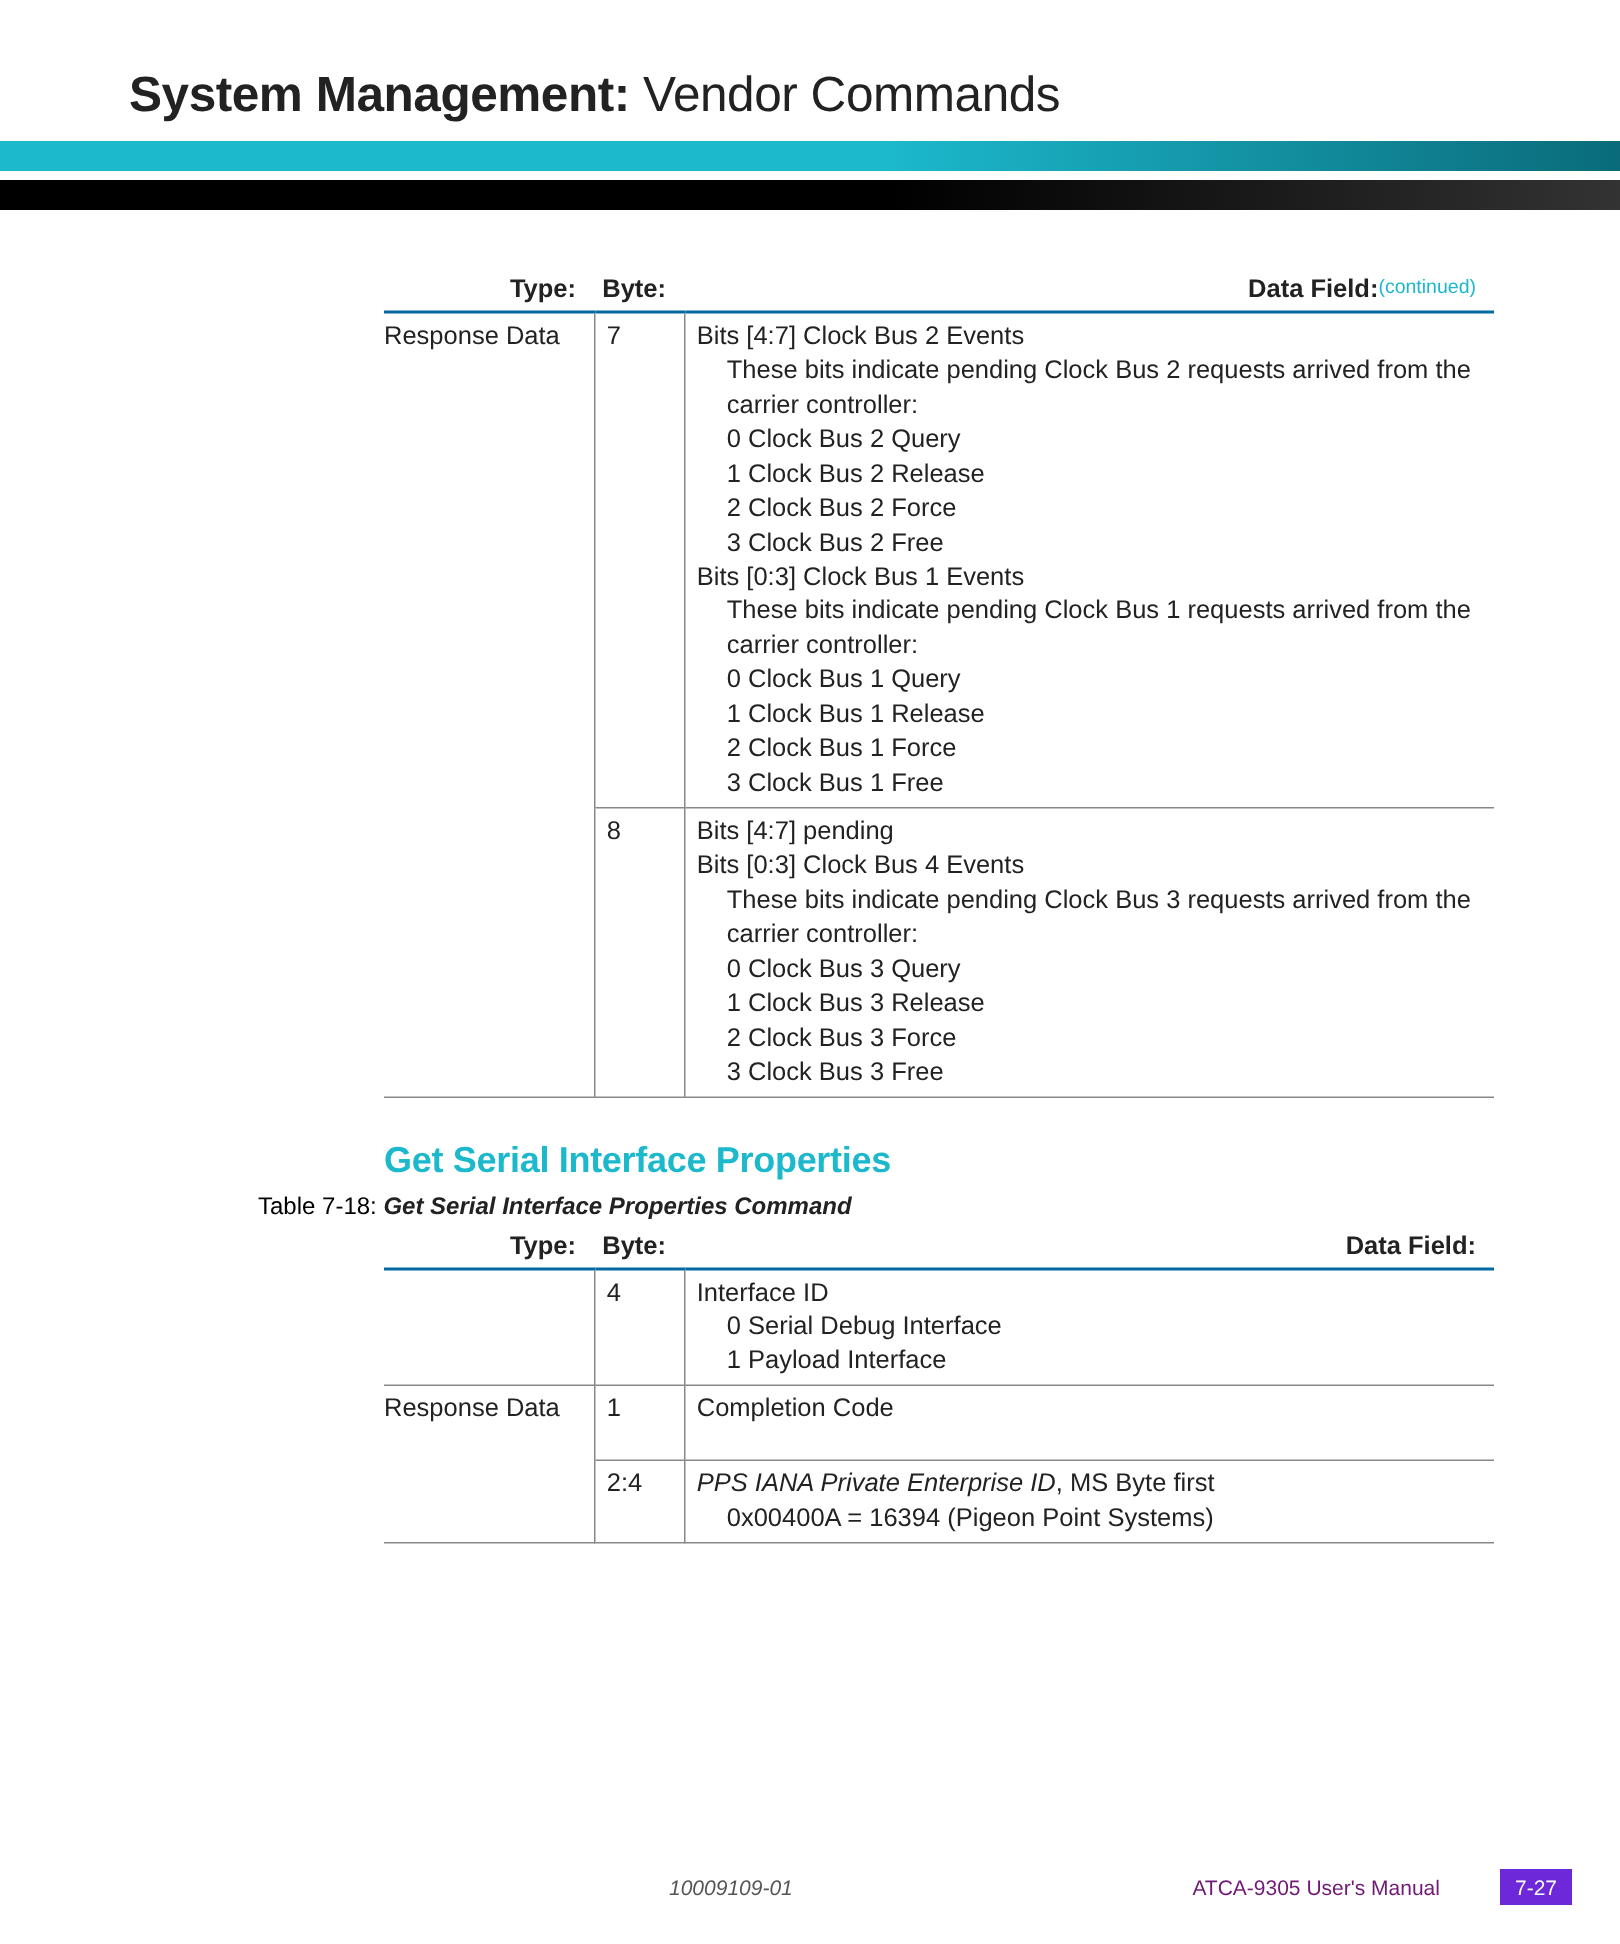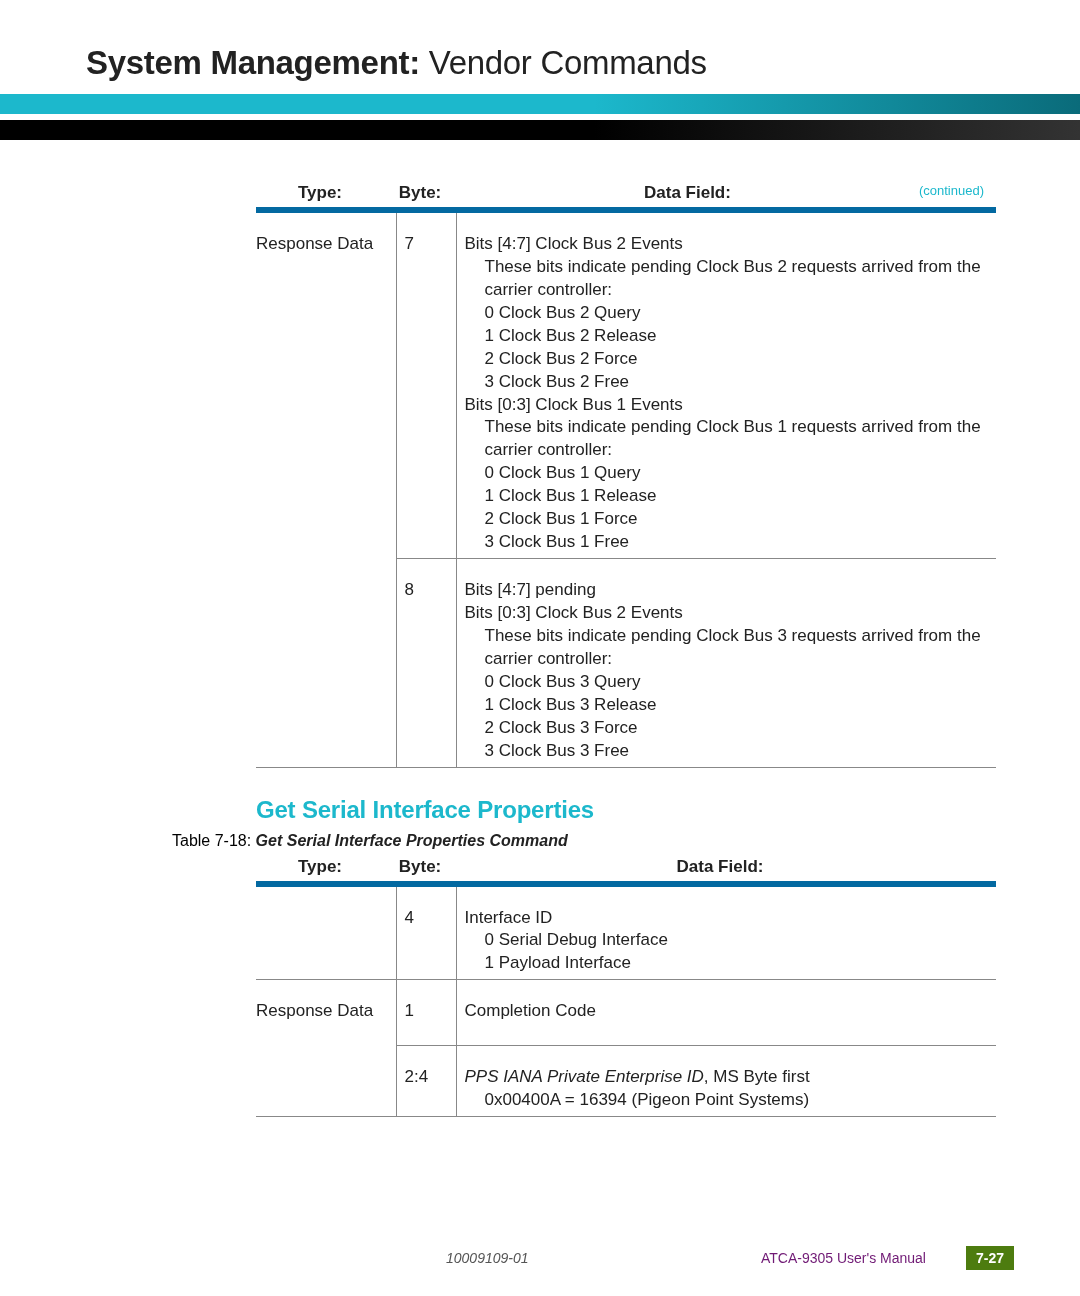--- a/index.html
+++ b/index.html
@@ -33,29 +33,29 @@
     padding: 40px 86px 0 86px;
   }
   table.tbl {
     border-collapse: collapse;
     width: 740px;
     margin-left: 170px;
     font-size: 17px;
     line-height: 1.35;
   }
   table.tbl th {
-    text-align: center;
+    text-align: right;
     font-weight: 700;
-    border-bottom: 6px solid #0369a1;
+    border-bottom: 2px solid #0369a1;
     padding: 2px 12px 2px 0;
     vertical-align: bottom;
   }
   table.tbl td {
     border-bottom: 1px solid #888;
-    padding: 20px 12px 4px 0;
+    padding: 4px 12px 4px 0;
     vertical-align: top;
   }
   table.tbl td.type { width: 140px; border-right: 1px solid #888; }
   table.tbl td.byte { width: 60px; border-right: 1px solid #888; padding-left: 8px; }
   table.tbl td.data { padding-left: 8px; }
   table.tbl th.type { width: 140px; }
   table.tbl th.byte { width: 60px; margin-left: 28px; }
   table.tbl tr.noborder td.type { border-bottom: none; }
   .continued {
     color: #1cb8cc;
@@ -80,34 +80,34 @@
     margin: 8px 0 4px 86px;
     font-size: 16px;
   }
   .tablecaption .num { color: #000000; }
   .tablecaption .txt { font-style: italic; font-weight: bold; }
   .footer {
     position: absolute;
     bottom: 26px;
     left: 0;
     width: 1080px;
-    padding: 0 66px 0 86px;
+    padding: 0 32px 0 86px;
     display: flex;
     align-items: center;
     justify-content: flex-end;
     font-size: 14px;
     gap: 40px;
   }
   .footer .docnum { font-style: italic; color: #555; margin-right: auto; margin-left: 360px;}
   .footer .manual { color: #701a75; }
   .footer .pagenum {
-    background: #4d7c0f;
+    background: #6d28d9;
     color: #fff;
     padding: 4px 10px;
-    font-weight: 700;
+    font-weight: 400;
     font-size: 14px;
   }
   .italic { font-style: italic; }
   .bold { font-weight: 700; }
 </style>
 </head>
 <body>
 
 <div class="header">
   <span class="bold">System Management:</span><span class="light">  Vendor Commands</span>
@@ -143,21 +143,21 @@
         <span class="indent1">1   Clock Bus 1 Release</span>
         <span class="indent1">2   Clock Bus 1 Force</span>
         <span class="indent1">3   Clock Bus 1 Free</span>
       </td>
     </tr>
     <tr>
       <td class="type"></td>
       <td class="byte">8</td>
       <td class="data">
         <span>Bits [4:7] pending</span><br>
-        <span>Bits [0:3] Clock Bus 2 Events</span>
+        <span>Bits [0:3] Clock Bus 4 Events</span>
         <span class="indent1">These bits indicate pending Clock Bus 3 requests arrived from the carrier controller:</span>
         <span class="indent1">0   Clock Bus 3 Query</span>
         <span class="indent1">1   Clock Bus 3 Release</span>
         <span class="indent1">2   Clock Bus 3 Force</span>
         <span class="indent1">3   Clock Bus 3 Free</span>
       </td>
     </tr>
   </tbody>
     </table>
 

